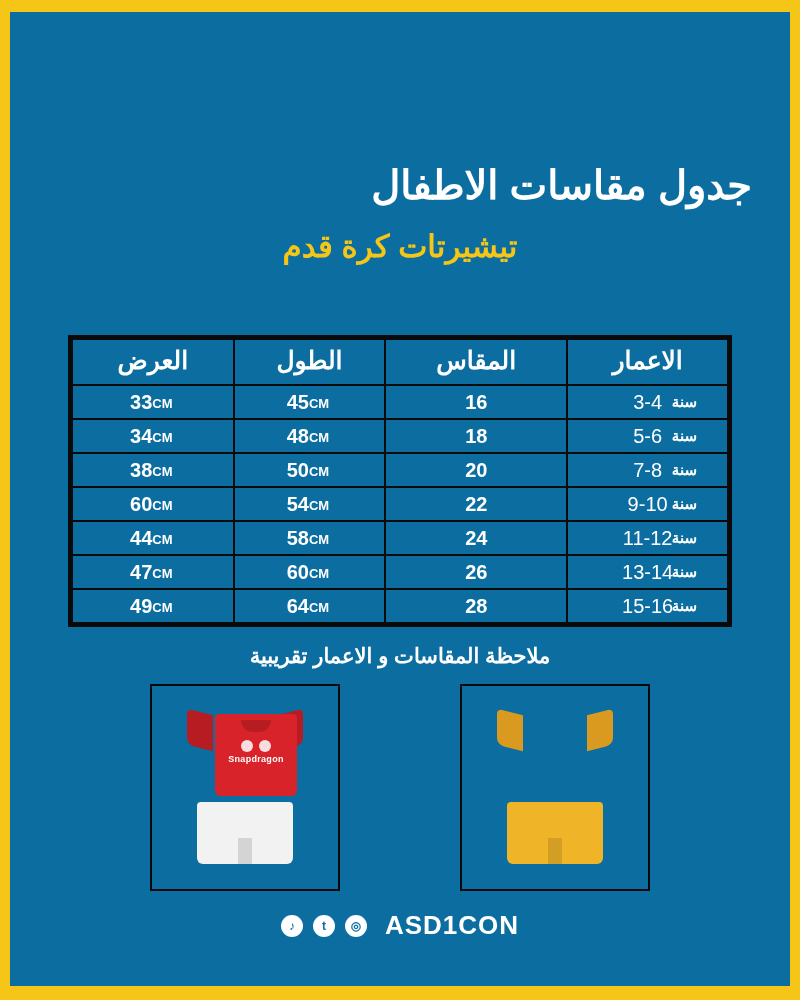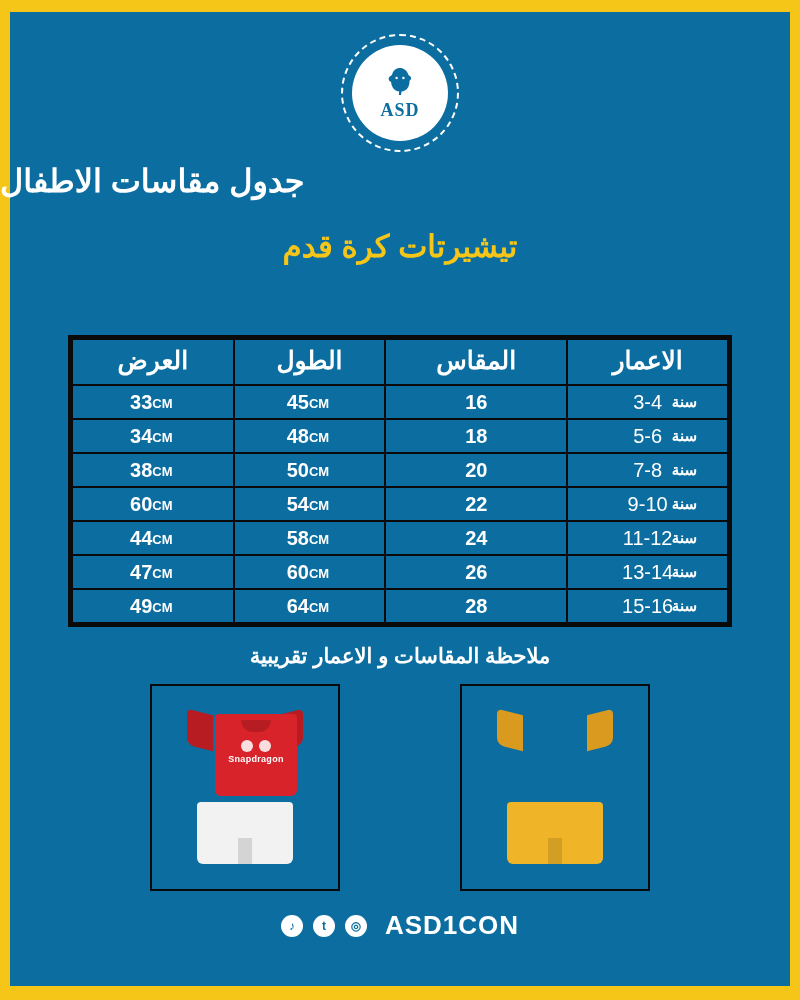--- a/index.html
+++ b/index.html
@@ -50,22 +50,22 @@
   .logo-lion { line-height: 1; }
   .logo-text {
     font-size: 18px; font-weight: bold; color: #0c6ea0;
     letter-spacing: 1px; font-family: "Liberation Serif", serif;
     margin-top: -2px;
   }
 
   
   .title {
     position: absolute; top: 162px; left: 0; width: 752px;
-    text-align: left;
-    font-size: 32px; font-weight: bold; color: #ffffff;
+    text-align: right;
+    font-size: 40px; font-weight: bold; color: #ffffff;
     letter-spacing: 0px;
     direction: rtl;
   }
   .subtitle {
     position: absolute; top: 228px; left: 0; width: 800px;
     text-align: center;
     font-size: 31px; font-weight: bold; color: #f5c518;
     direction: rtl;
   }
 
@@ -194,33 +194,20 @@
 </head>
 <body>
 
 <div class="page">
 
   <div class="bar-top"></div>
   <div class="bar-side-l"></div>
   <div class="bar-side-r"></div>
   <div class="bar-bottom"></div>
 
-  <div class="logo-wrap">
-    <div class="logo-dash"></div>
-    <div class="logo-circle">
-      <span class="logo-lion">
-        <svg width="34" height="34" viewBox="0 0 34 34" aria-hidden="true">
-          <path d="M17 3c-4 0-7 2.6-7.8 6.2-.3 1.3-1.5 1.6-2.4 2.3-1 .8-1.3 2-1 3.2.3 1.2 1.3 1.8 2.3 2.2.2 2.6 1 5.2 2.8 7.1 1.4 1.5 3.3 2.3 5.3 2.6l-.4 3.4h2.2l.5-3.4c2.3-.3 4.4-1.3 5.8-3.1 1.8-2.2 2.3-5 2.2-7.7.9-.5 1.6-1.4 1.6-2.5 0-1.3-.9-2.3-2-2.8-.6-.3-.8-1-1-1.6C23.8 5.6 20.7 3 17 3z" fill="#0c6ea0"></path>
-          <circle cx="13.6" cy="13" r="1.2" fill="#ffffff"></circle>
-          <circle cx="20.4" cy="13" r="1.2" fill="#ffffff"></circle>
-        </svg>
-      </span>
-      <span class="logo-text">ASD</span>
-    </div>
-  </div>
 
   <div class="title">جدول مقاسات الاطفال</div>
   <div class="subtitle">تيشيرتات كرة قدم</div>
 
   <div class="table-wrap">
     <table>
       <thead>
         <tr>
           <th>الاعمار</th>
           <th>المقاس</th>

